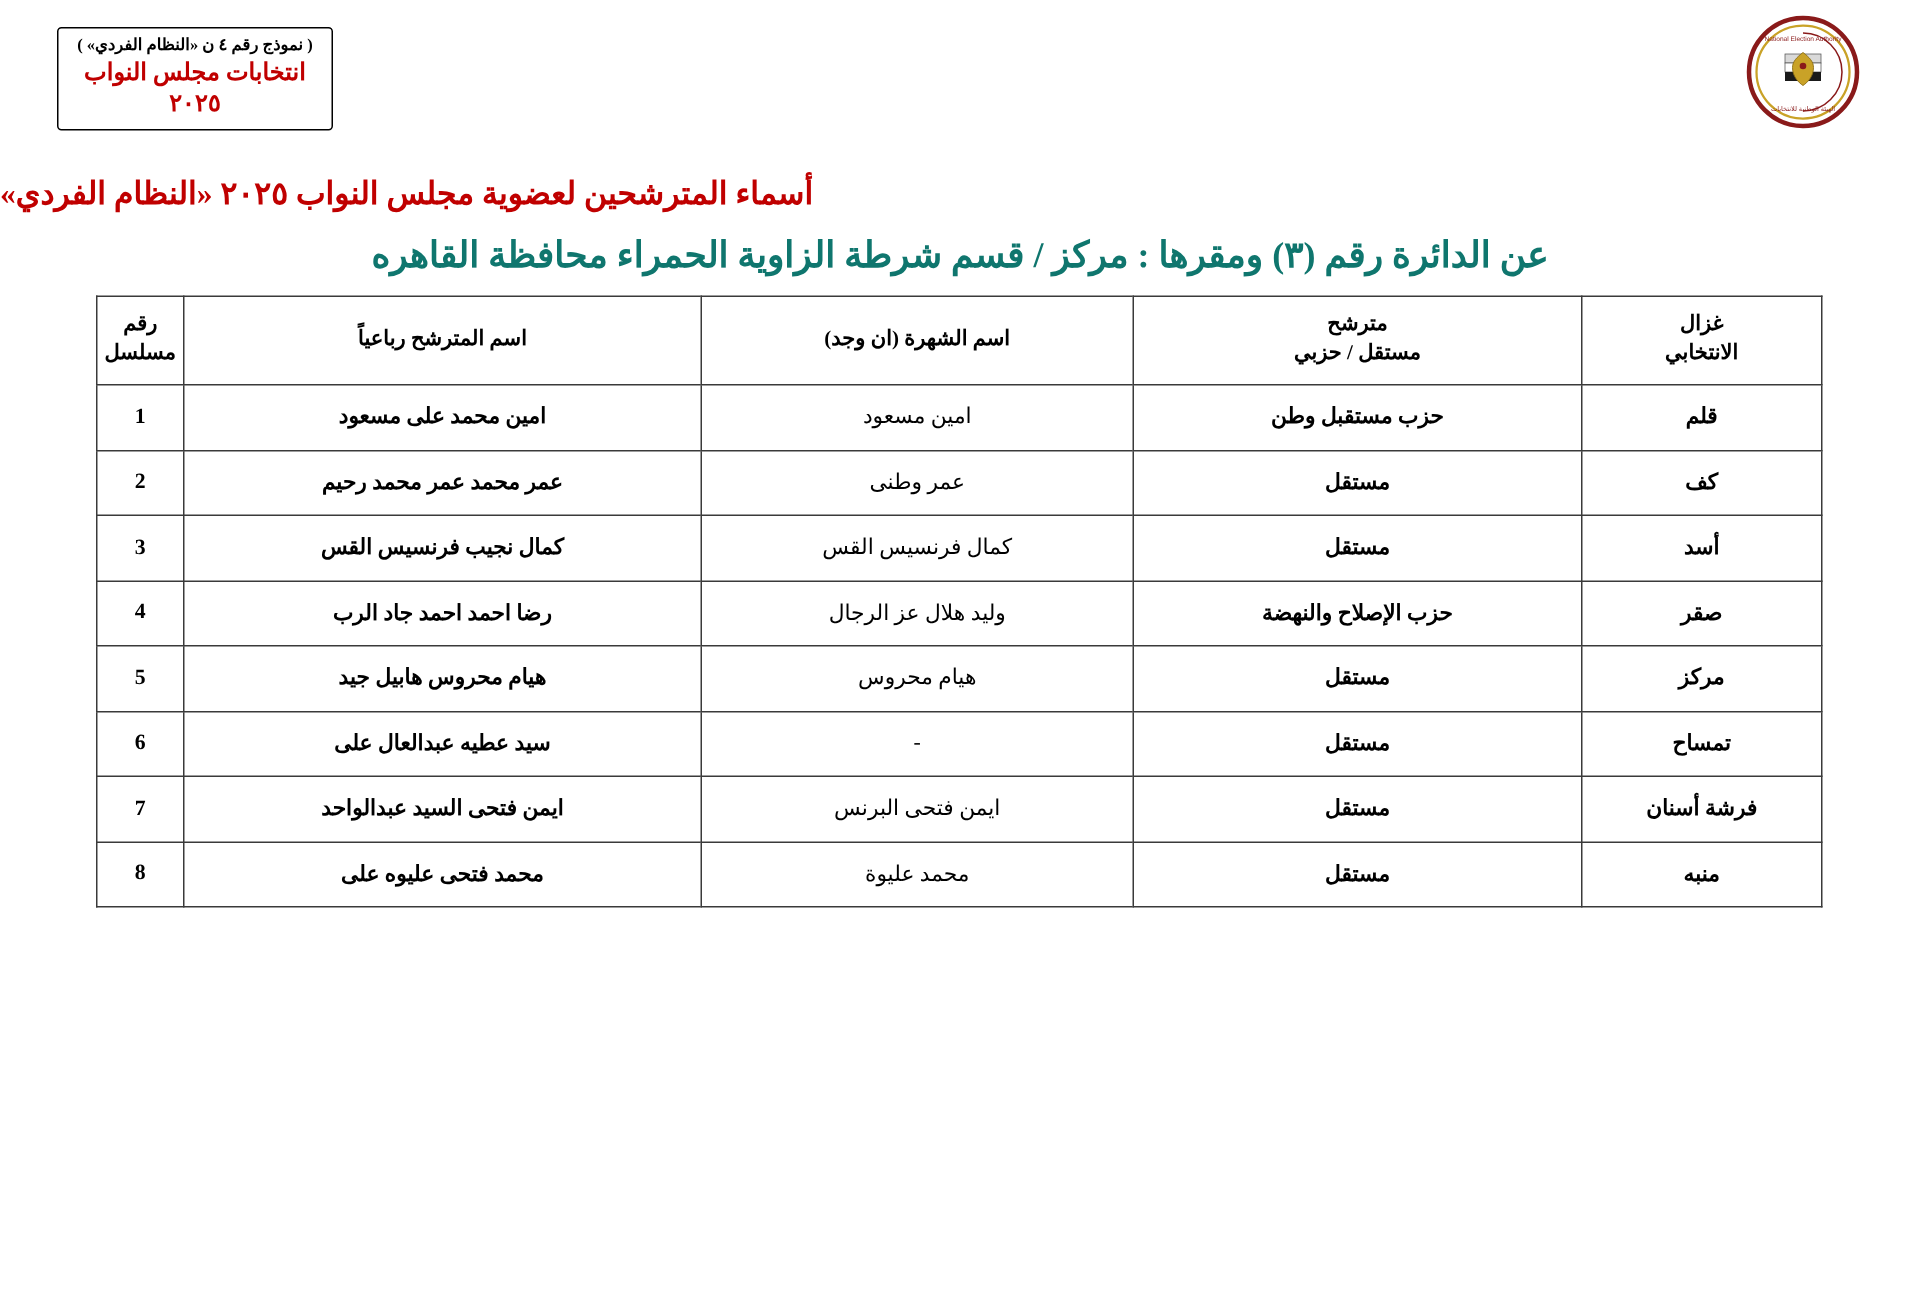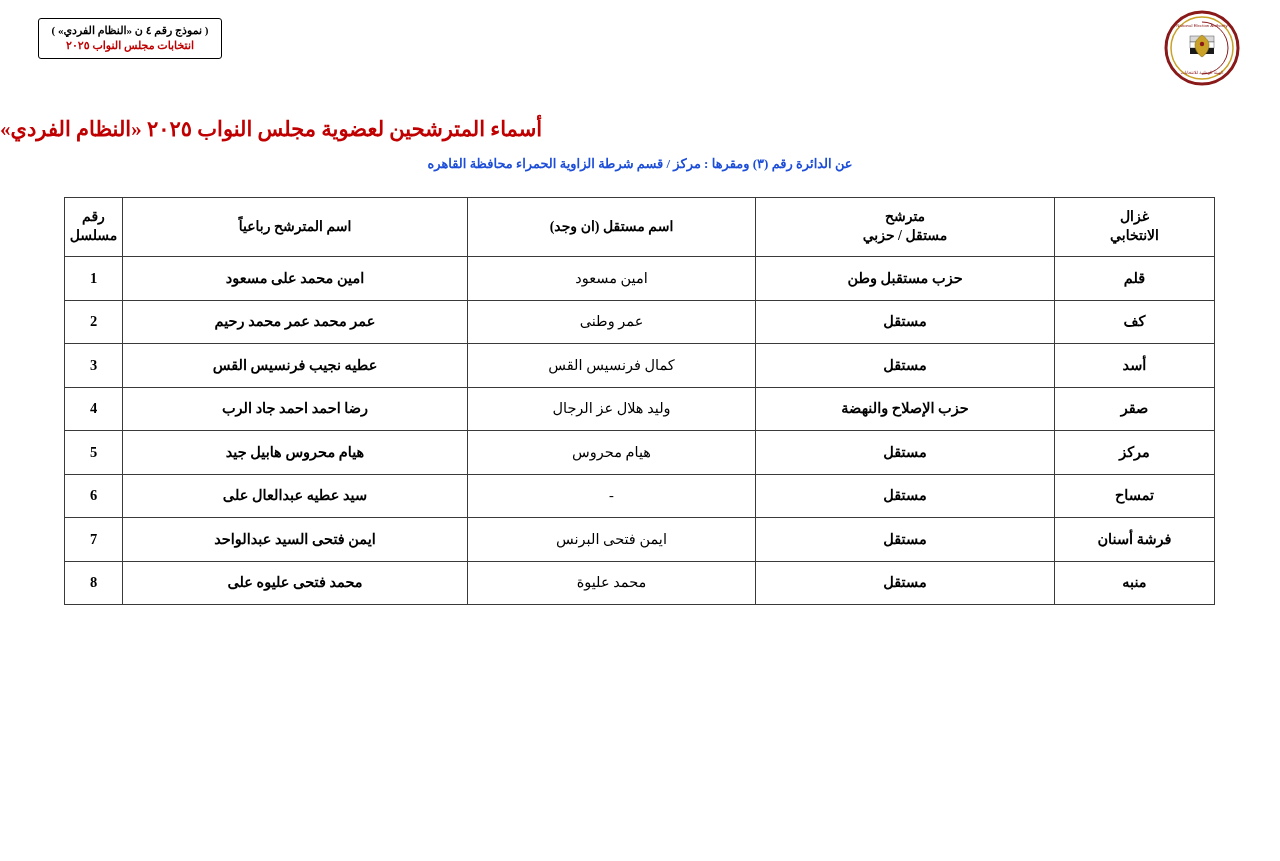--- a/index.html
+++ b/index.html
@@ -36,21 +36,21 @@
     line-height: 1.35;
     background: #fff;
   }
   .form-code-line1 {
     font-size: 11px;
     font-weight: bold;
     color: #000;
     direction: rtl;
   }
   .form-code-line2 {
-    font-size: 11px;
+    font-size: 16px;
     font-weight: bold;
     color: #c00000;
     direction: rtl;
   }
 
   
   .emblem {
     position: absolute;
     top: 10px;
     right: 40px;
@@ -80,23 +80,23 @@
     font-size: 21px;
     font-weight: bold;
     color: #c00000;
   }
   .doc-line3 {
     position: absolute;
     top: 156px;
     left: 0;
     width: 1280px;
     text-align: center;
-    font-size: 13px;
-    font-weight: bold;
-    color: #1d4ed8;
+    font-size: 24px;
+    font-weight: bold;
+    color: #0f766e;
   }
 
   
   .table-wrap {
     position: absolute;
     top: 197px;
     right: 65px;
     width: 1150px;
   }
   table.cands {
@@ -178,21 +178,21 @@
         <tr>
           <th>
             <span class="hdr-sub">غزال</span>
             <span class="hdr-sub">الانتخابي</span>
           </th>
           <th>
             <span class="hdr-sub">مترشح</span>
             <span class="hdr-sub">مستقل / حزبي</span>
           </th>
           <th>
-            <span class="hdr-sub">اسم مستقل (ان وجد)</span>
+            <span class="hdr-sub">اسم الشهرة (ان وجد)</span>
           </th>
           <th>
             <span class="hdr-sub">اسم المترشح رباعياً</span>
           </th>
           <th>
             <span class="hdr-sub">رقم</span>
             <span class="hdr-sub">مسلسل</span>
           </th>
         </tr>
       </thead>
@@ -208,21 +208,21 @@
           <td class="symbol">كف</td>
           <td class="party">مستقل</td>
           <td class="fame">عمر وطنى</td>
           <td class="name">عمر محمد عمر محمد رحيم</td>
           <td class="serial">2</td>
         </tr>
         <tr>
           <td class="symbol">أسد</td>
           <td class="party">مستقل</td>
           <td class="fame">كمال فرنسيس القس</td>
-          <td class="name">عطيه نجيب فرنسيس القس</td>
+          <td class="name">كمال نجيب فرنسيس القس</td>
           <td class="serial">3</td>
         </tr>
         <tr>
           <td class="symbol">صقر</td>
           <td class="party">حزب الإصلاح والنهضة</td>
           <td class="fame">وليد هلال عز الرجال</td>
           <td class="name">رضا احمد احمد جاد الرب</td>
           <td class="serial">4</td>
         </tr>
         <tr>

